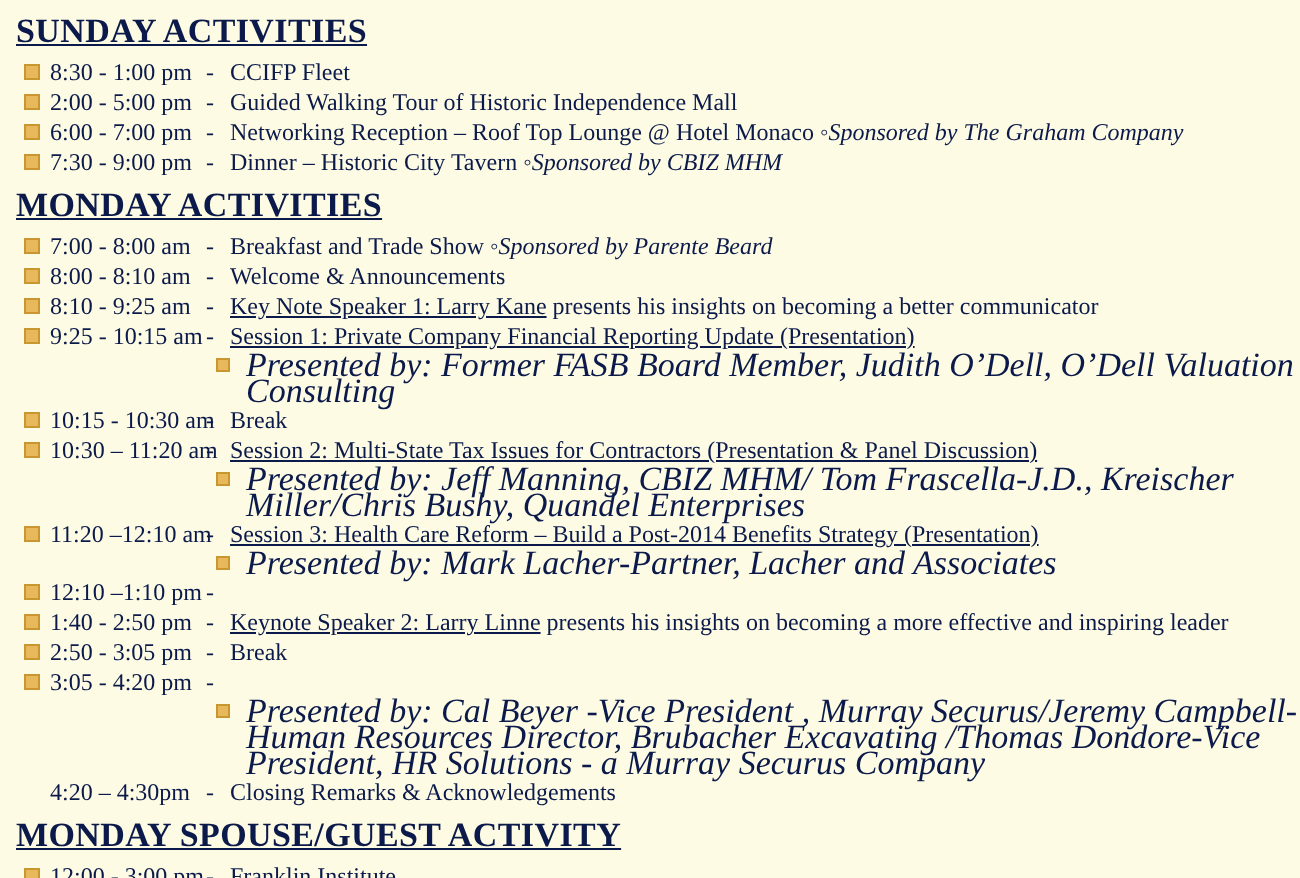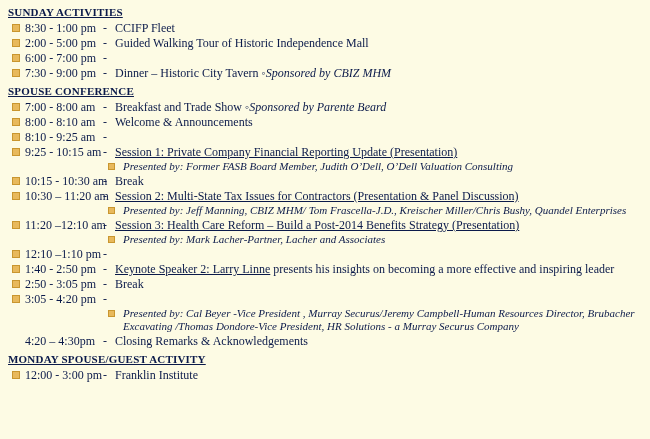--- a/index.html
+++ b/index.html
@@ -15,21 +15,21 @@
     overflow: hidden;
   }
   .page {
     position: relative;
     width: 650px;
     height: 439px;
     padding: 4px 0 0 0;
     box-sizing: border-box;
   }
   .section-head {
-    font-size: 11px;
+    font-size: 17px;
     font-weight: bold;
     text-decoration: underline;
     color: #0b1a4a;
     margin: 5px 0 3px 8px;
     letter-spacing: 0.2px;
   }
   .section-head.first { margin-top: 2px; }
 
   .row {
     display: flex;
@@ -67,21 +67,21 @@
   }
   .desc u { text-decoration: underline; }
   .ital { font-style: italic; }
 
   
   .subrow {
     display: flex;
     align-items: flex-start;
     margin: 0 0 1px 0;
     padding-left: 108px;
-    font-size: 11px;
+    font-size: 17px;
     line-height: 13px;
   }
   .subrow .bullet { width: 15px; padding-top: 3px; }
   .subrow .bullet .sq {
     width: 5px; height: 5px;
     background: #e8b95c;
     border: 1px solid #c9962f;
   }
   .subrow .subtext {
     flex: 1 1 auto;
@@ -109,30 +109,31 @@
         <span class="time">2:00  -   5:00 pm</span>
         <span class="dash">-</span>
         <span class="desc">Guided Walking Tour of Historic Independence Mall</span>
       </div>
       <div class="row">
         <span class="bullet">
           <span class="sq"></span>
         </span>
         <span class="time">6:00  -   7:00 pm</span>
         <span class="dash">-</span>
+        <span class="desc">Networking Reception – Roof Top Lounge @ Hotel Monaco<span class="ital">  ◦Sponsored by The Graham Company</span></span>
       </div>
       <div class="row">
         <span class="bullet">
           <span class="sq"></span>
         </span>
         <span class="time">7:30  -   9:00 pm</span>
         <span class="dash">-</span>
         <span class="desc">Dinner – Historic City Tavern<span class="ital">  ◦Sponsored by CBIZ MHM</span></span>
       </div>
-      <div class="section-head">SPOUSE CONFERENCE</div>
+      <div class="section-head">MONDAY ACTIVITIES</div>
       <div class="row">
         <span class="bullet">
           <span class="sq"></span>
         </span>
         <span class="time">7:00  -   8:00 am</span>
         <span class="dash">-</span>
         <span class="desc">Breakfast and Trade Show<span class="ital">  ◦Sponsored by Parente Beard</span></span>
       </div>
       <div class="row">
         <span class="bullet">
@@ -141,20 +142,21 @@
         <span class="time">8:00  -   8:10 am</span>
         <span class="dash">-</span>
         <span class="desc">Welcome &amp; Announcements</span>
       </div>
       <div class="row">
         <span class="bullet">
           <span class="sq"></span>
         </span>
         <span class="time">8:10  -   9:25 am</span>
         <span class="dash">-</span>
+        <span class="desc"><u>Key Note Speaker 1:  Larry Kane</u> presents his insights on becoming a better communicator</span>
       </div>
       <div class="row">
         <span class="bullet">
           <span class="sq"></span>
         </span>
         <span class="time">9:25  -  10:15 am</span>
         <span class="dash">-</span>
         <span class="desc"><u>Session 1:  Private Company Financial Reporting Update (Presentation)</u></span>
       </div>
       <div class="subrow">

